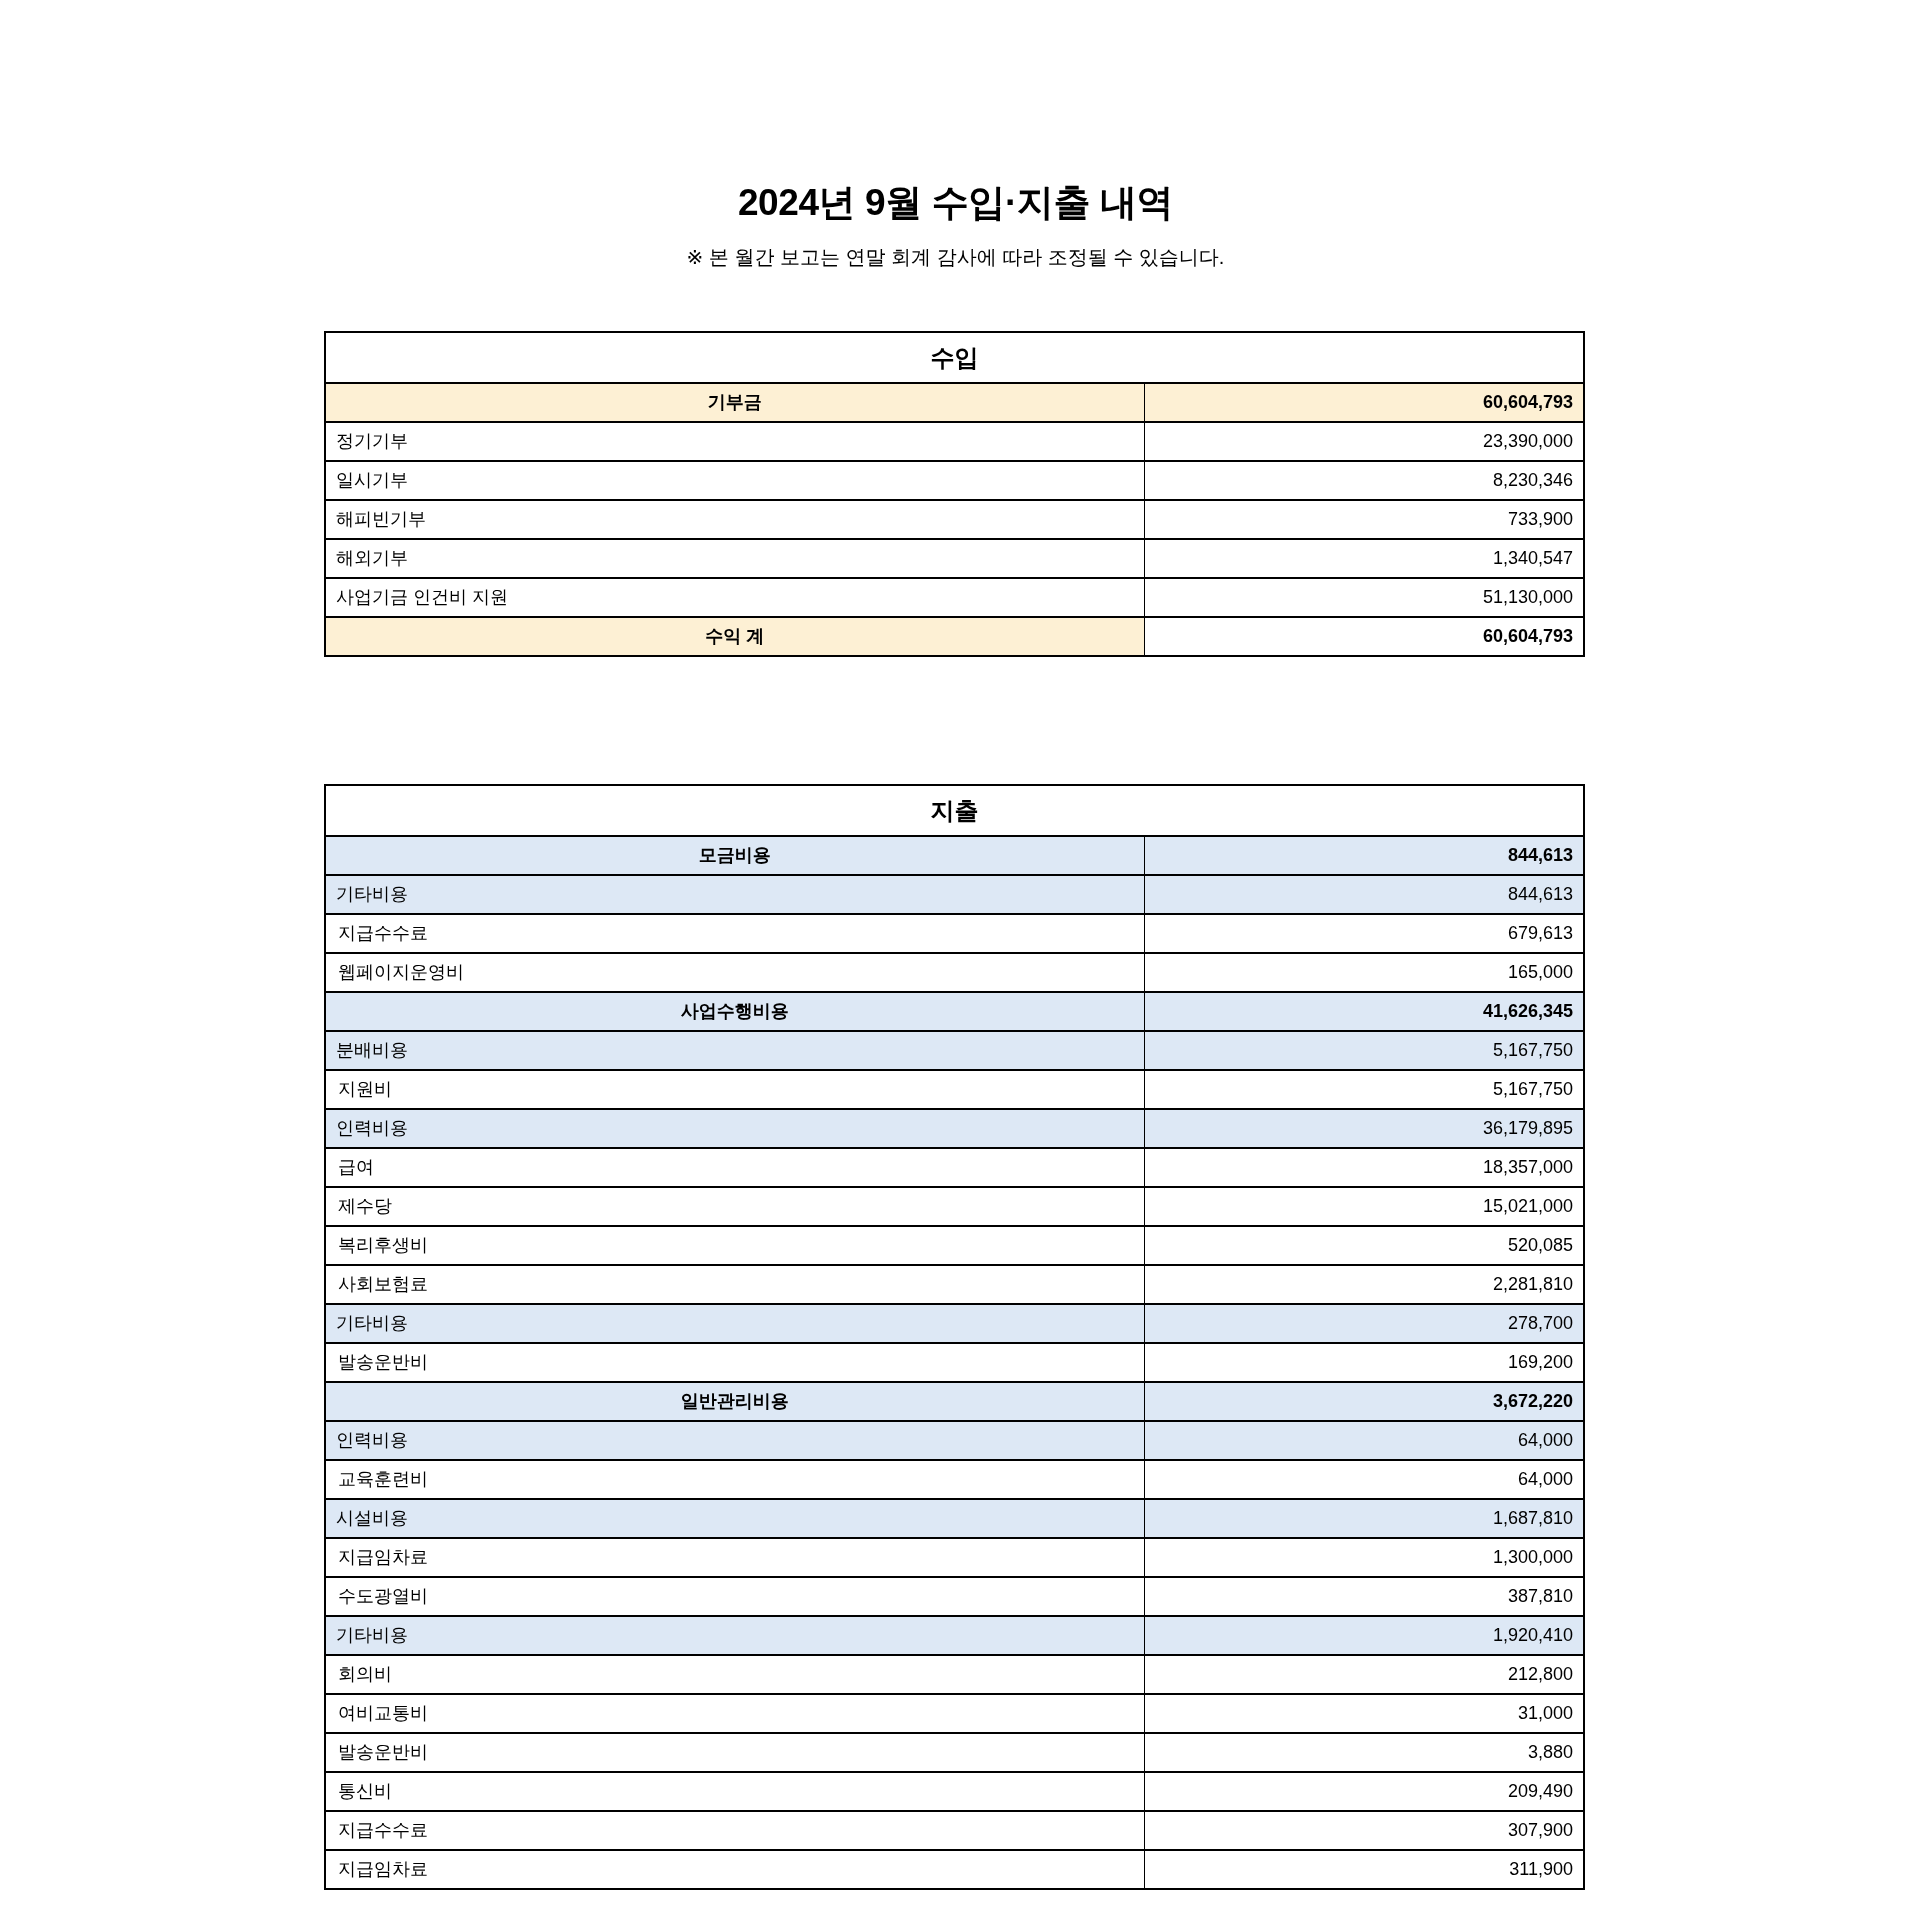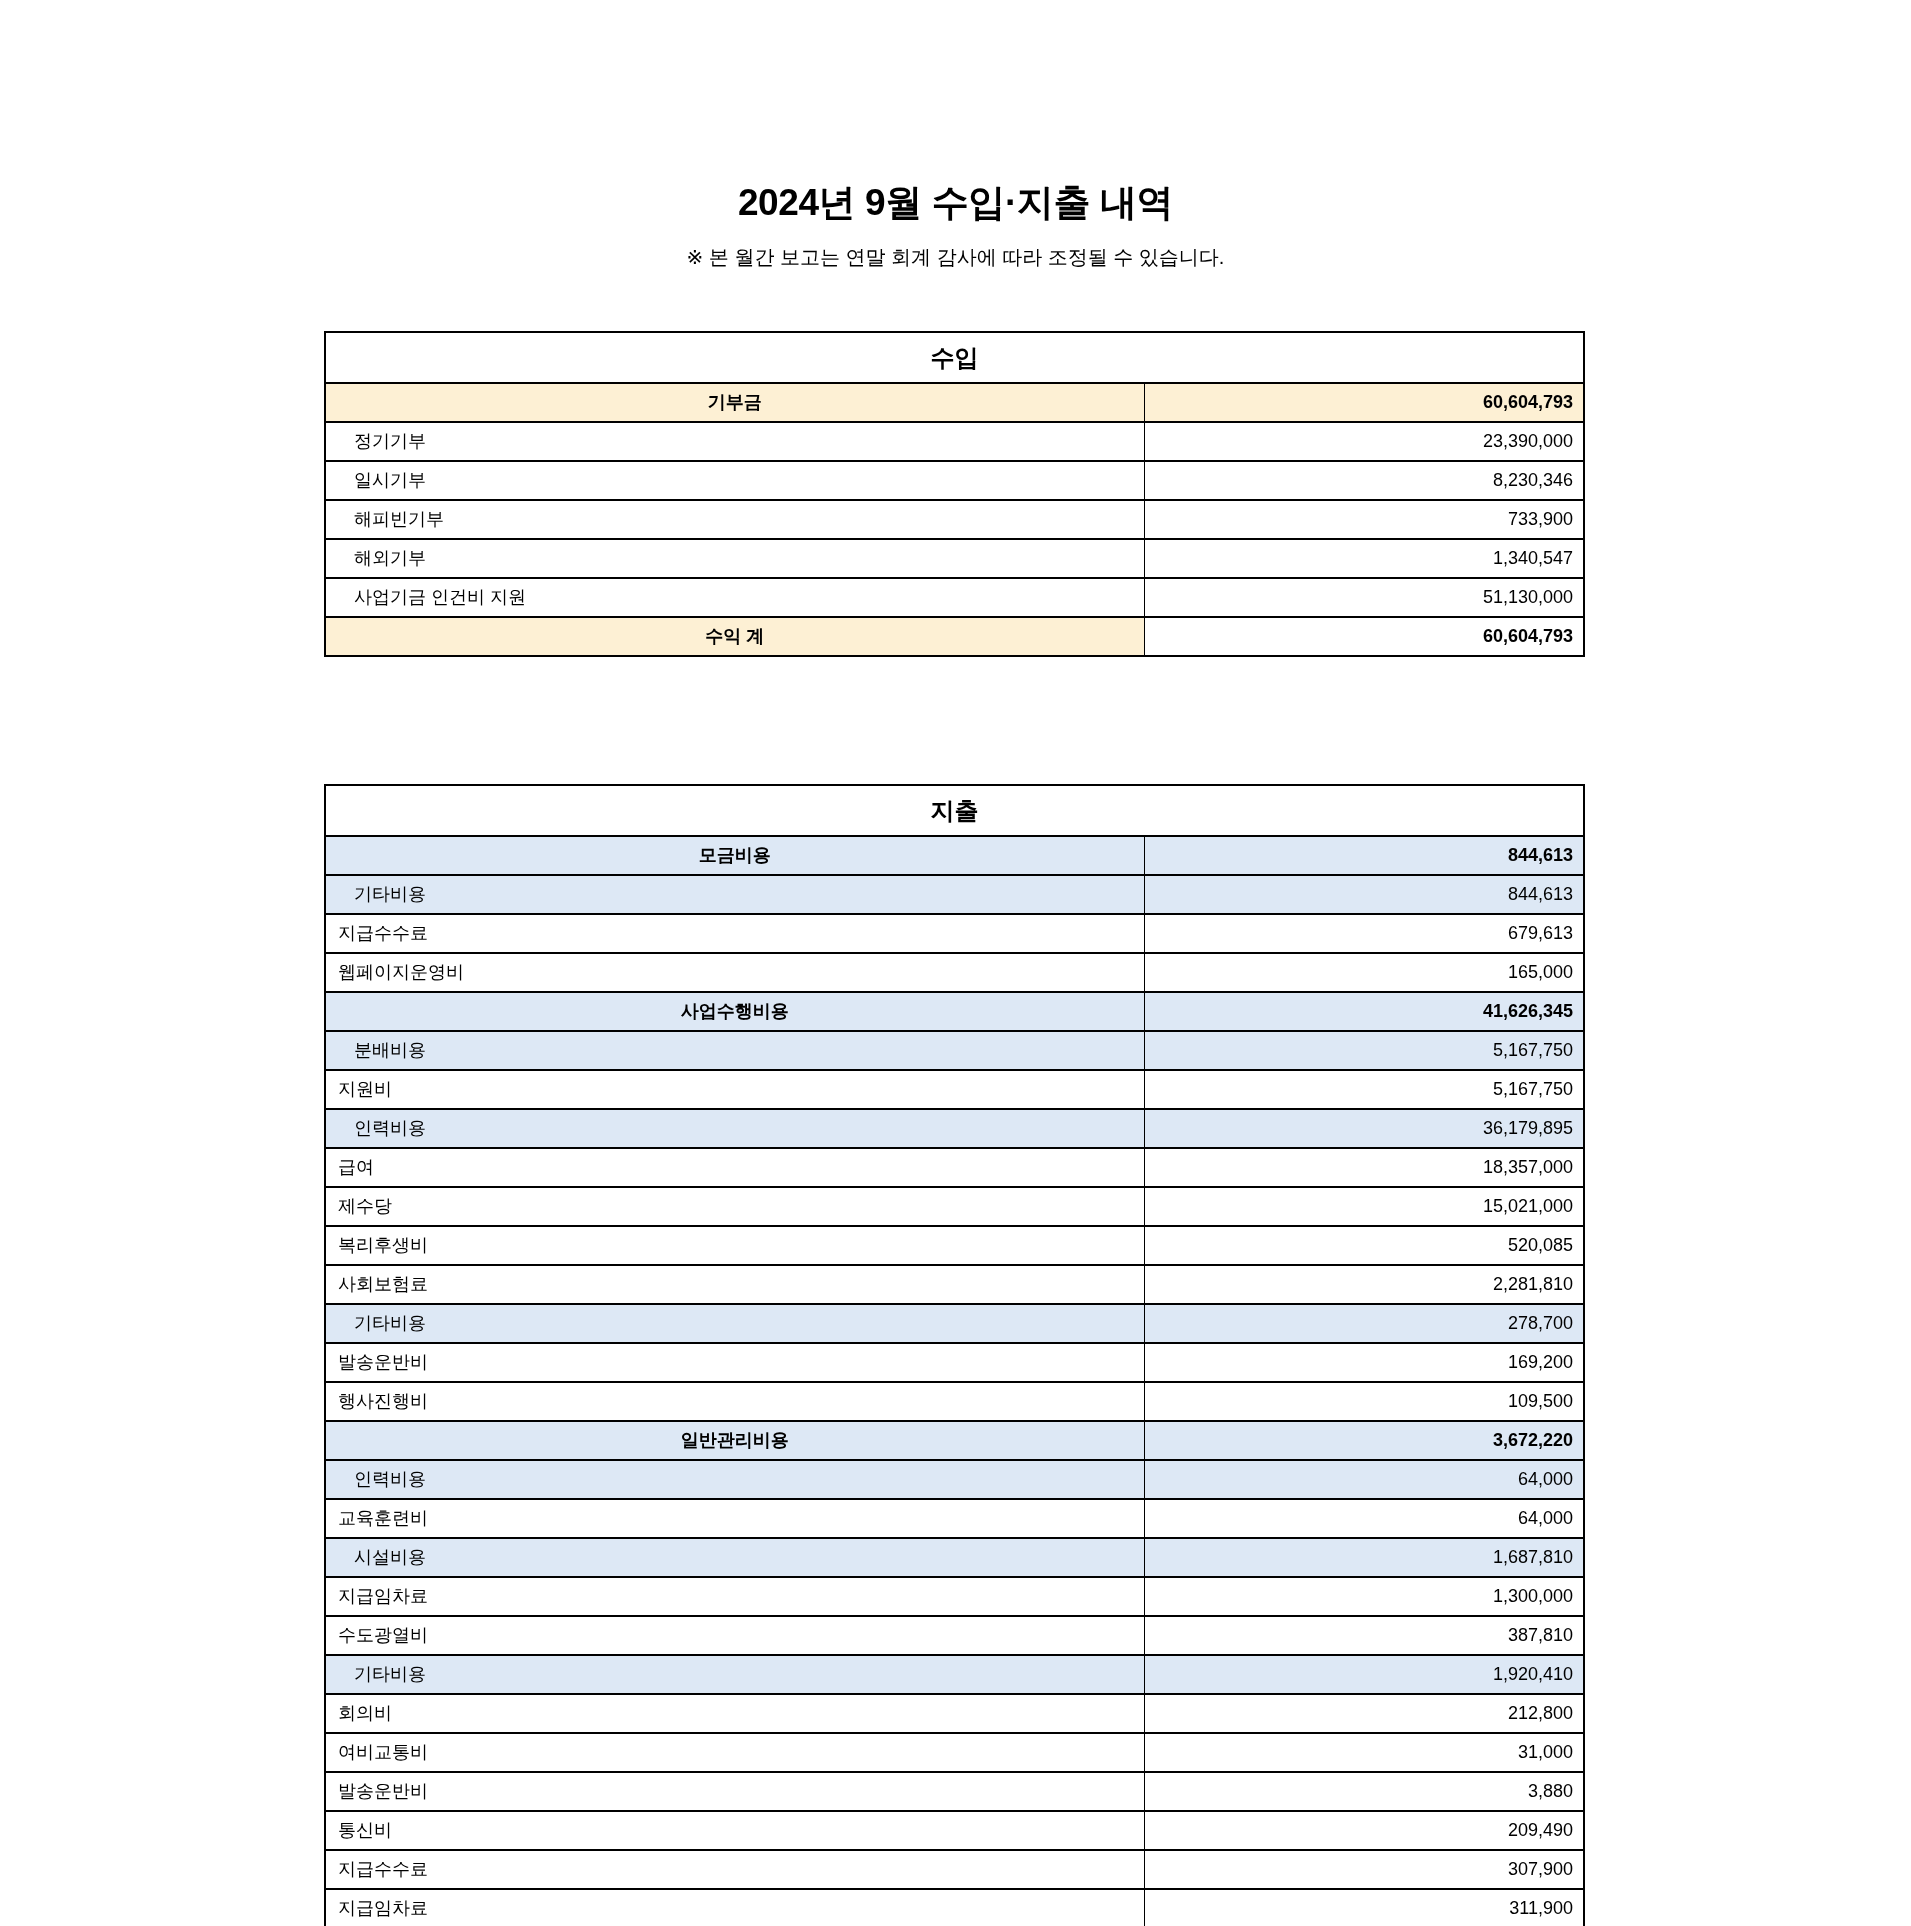--- a/index.html
+++ b/index.html
@@ -84,21 +84,21 @@
   }
 
   
   td.val { text-align: right; }
 
   
   td.lab-center { text-align: center; font-weight: bold; }
   td.lab-left   { text-align: left; }
 
   
-  td.ind1 { padding-left: 28px; }
+  td.ind1 { padding-left: 10px; }
   td.ind2 { padding-left: 12px; }
 
   
   .fill-cream { background: #fdf0d4 !important; }
   .fill-blue  { background: #dde8f5 !important; }
   .fill-white { background: #ffffff !important; }
 
   .bold { font-weight: bold; }
 </style>
 </head>
@@ -211,24 +211,20 @@
         <td class="val">2,281,810</td>
       </tr>
       <tr>
         <td class="lab-left ind1 fill-blue">기타비용</td>
         <td class="val fill-blue">278,700</td>
       </tr>
       <tr>
         <td class="lab-left ind2">발송운반비</td>
         <td class="val">169,200</td>
       </tr>
-      <tr>
-        <td class="lab-left ind2">행사진행비</td>
-        <td class="val">109,500</td>
-      </tr>
 
       <tr>
         <td class="lab-center fill-blue">일반관리비용</td>
         <td class="val bold fill-blue">3,672,220</td>
       </tr>
       <tr>
         <td class="lab-left ind1 fill-blue">인력비용</td>
         <td class="val fill-blue">64,000</td>
       </tr>
       <tr>

